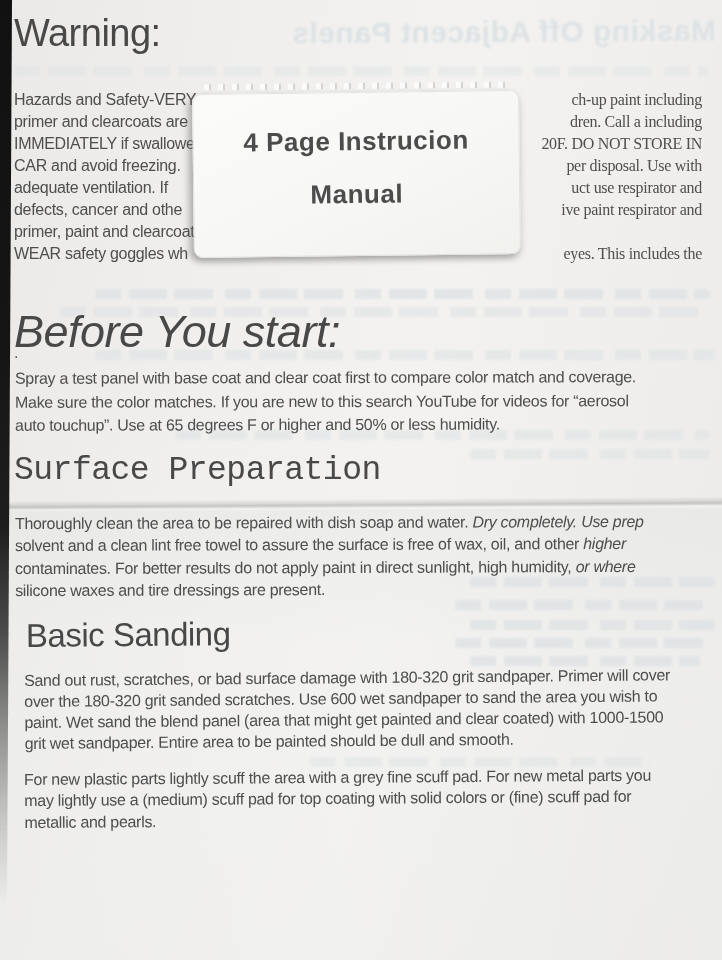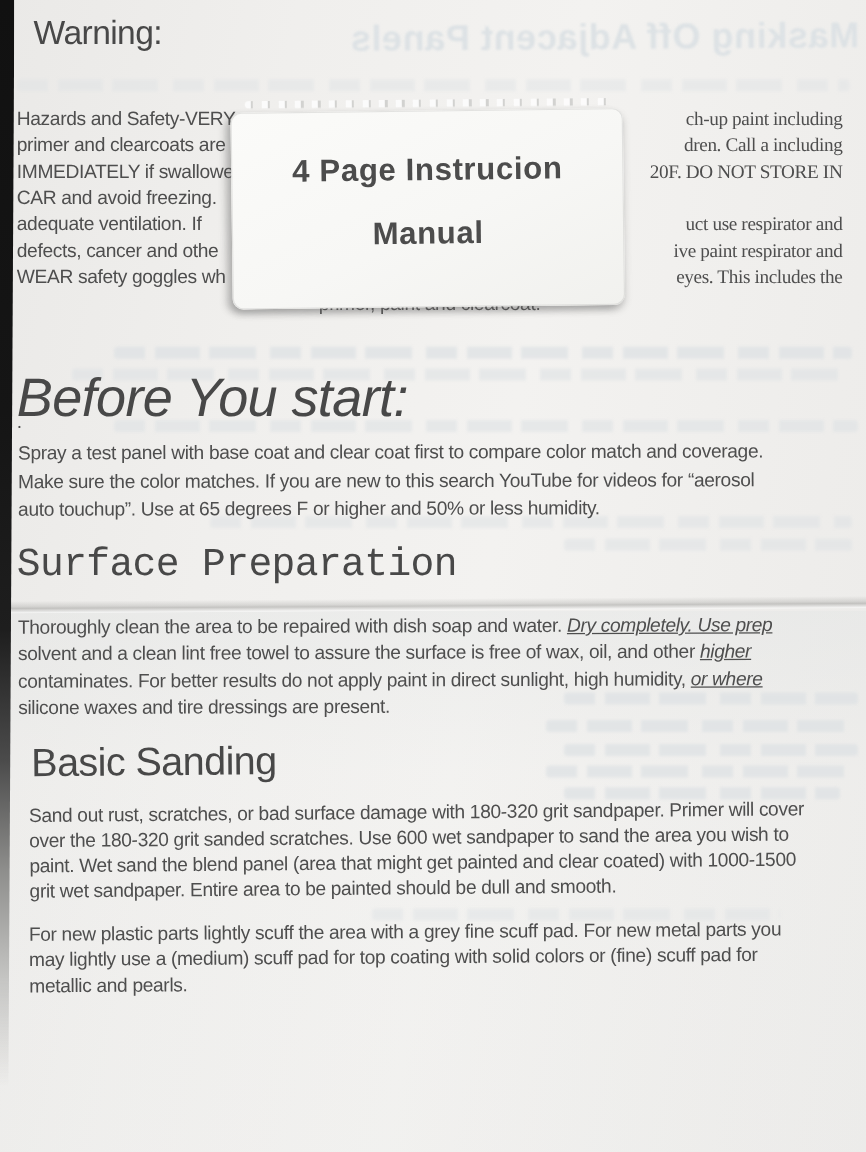--- a/index.html
+++ b/index.html
@@ -24,29 +24,29 @@
   
   .ghost-heading{
     position:absolute;top:15px;left:298px;width:418px;z-index:0;text-align:center;
     font-size:30px;font-weight:700;color:#dde2e5;letter-spacing:.5px;white-space:nowrap;
     transform:scaleX(-1) rotate(.4deg);filter:blur(1.1px);
   }
   .gbar{position:absolute;height:10px;border-radius:3px;z-index:0;filter:blur(1.3px);opacity:.7;
     background:repeating-linear-gradient(90deg,#dde1e4 0 26px,rgba(221,225,228,0) 26px 34px,#dde1e4 34px 72px,rgba(221,225,228,0) 72px 79px,#dde1e4 79px 118px,rgba(221,225,228,0) 118px 130px);}
   
   .h{position:absolute;margin:0;font-weight:400;color:#484848;letter-spacing:-.5px;z-index:2;white-space:nowrap;}
-  #h-warning{left:28px;top:12px;font-size:28px;}
+  #h-warning{left:14px;top:12px;font-size:38px;}
   #h-before{left:14px;top:306px;font-size:45px;font-style:italic;}
   #h-surface{left:14px;top:452px;font-size:33px;font-family:Liberation Mono, monospace;}
   #h-basic{left:26px;top:616px;font-size:33px;transform:rotate(-.5deg);}
   
   .para{position:absolute;z-index:2;font-size:16px;letter-spacing:-.3px;color:#4e4e4e;}
   .para .tline{white-space:nowrap;}
-  .it{font-style:italic;text-decoration:underline;}
-  #warning-para{left:14px;width:688px;top:89px;line-height:22px;text-align:center;}
+  .it{font-style:italic;}
+  #warning-para{left:14px;width:688px;top:89px;line-height:22px;}
   #warning-para .tline{position:relative;height:22px;}
   .frag-left{position:absolute;left:0;top:0;white-space:nowrap;}
   .frag-right{position:absolute;right:0;top:0;white-space:nowrap;font-family:Liberation Serif, serif;}
   .stray{position:absolute;left:14px;top:344px;font-size:16px;color:#4e4e4e;z-index:2;}
   #before-para{left:15px;top:366px;line-height:23.5px;transform:rotate(-.15deg);}
   #surface-para{left:15px;top:512px;line-height:22.3px;transform:rotate(-.2deg);}
   #basic-para{left:24px;top:670px;line-height:21px;transform:rotate(-.5deg);transform-origin:left top;}
   #final-para{left:24px;top:769px;line-height:21.3px;transform:rotate(-.4deg);transform-origin:left top;}
   
   #sticker{
@@ -94,34 +94,35 @@
       <div class="tline">
         <span class="frag-left">primer and clearcoats are</span>
         <span class="frag-right">dren. Call a including</span>
       </div>
       <div class="tline">
         <span class="frag-left">IMMEDIATELY if swallowed</span>
         <span class="frag-right">20F. DO NOT STORE IN</span>
       </div>
       <div class="tline">
         <span class="frag-left">CAR and avoid freezing.</span>
+        <span class="frag-right">per disposal. Use with</span>
       </div>
       <div class="tline">
         <span class="frag-left">adequate ventilation. If</span>
         <span class="frag-right">uct use respirator and</span>
       </div>
       <div class="tline">
         <span class="frag-left">defects, cancer and othe</span>
         <span class="frag-right">ive paint respirator and</span>
       </div>
+      <div class="tline">primer, paint and clearcoat.</div>
       <div class="tline">
         <span class="frag-left">WEAR safety goggles wh</span>
         <span class="frag-right">eyes. This includes the</span>
       </div>
-      <div class="tline">primer, paint and clearcoat.</div>
     </div>
 
   <div id="sticker-dots"></div>
   <div id="sticker">
     <div class="l1">4 Page Instrucion</div>
     <div class="l2">Manual</div>
   </div>
 
   <h2 class="h" id="h-before">Before You start:</h2>
   <div class="stray">.</div>

